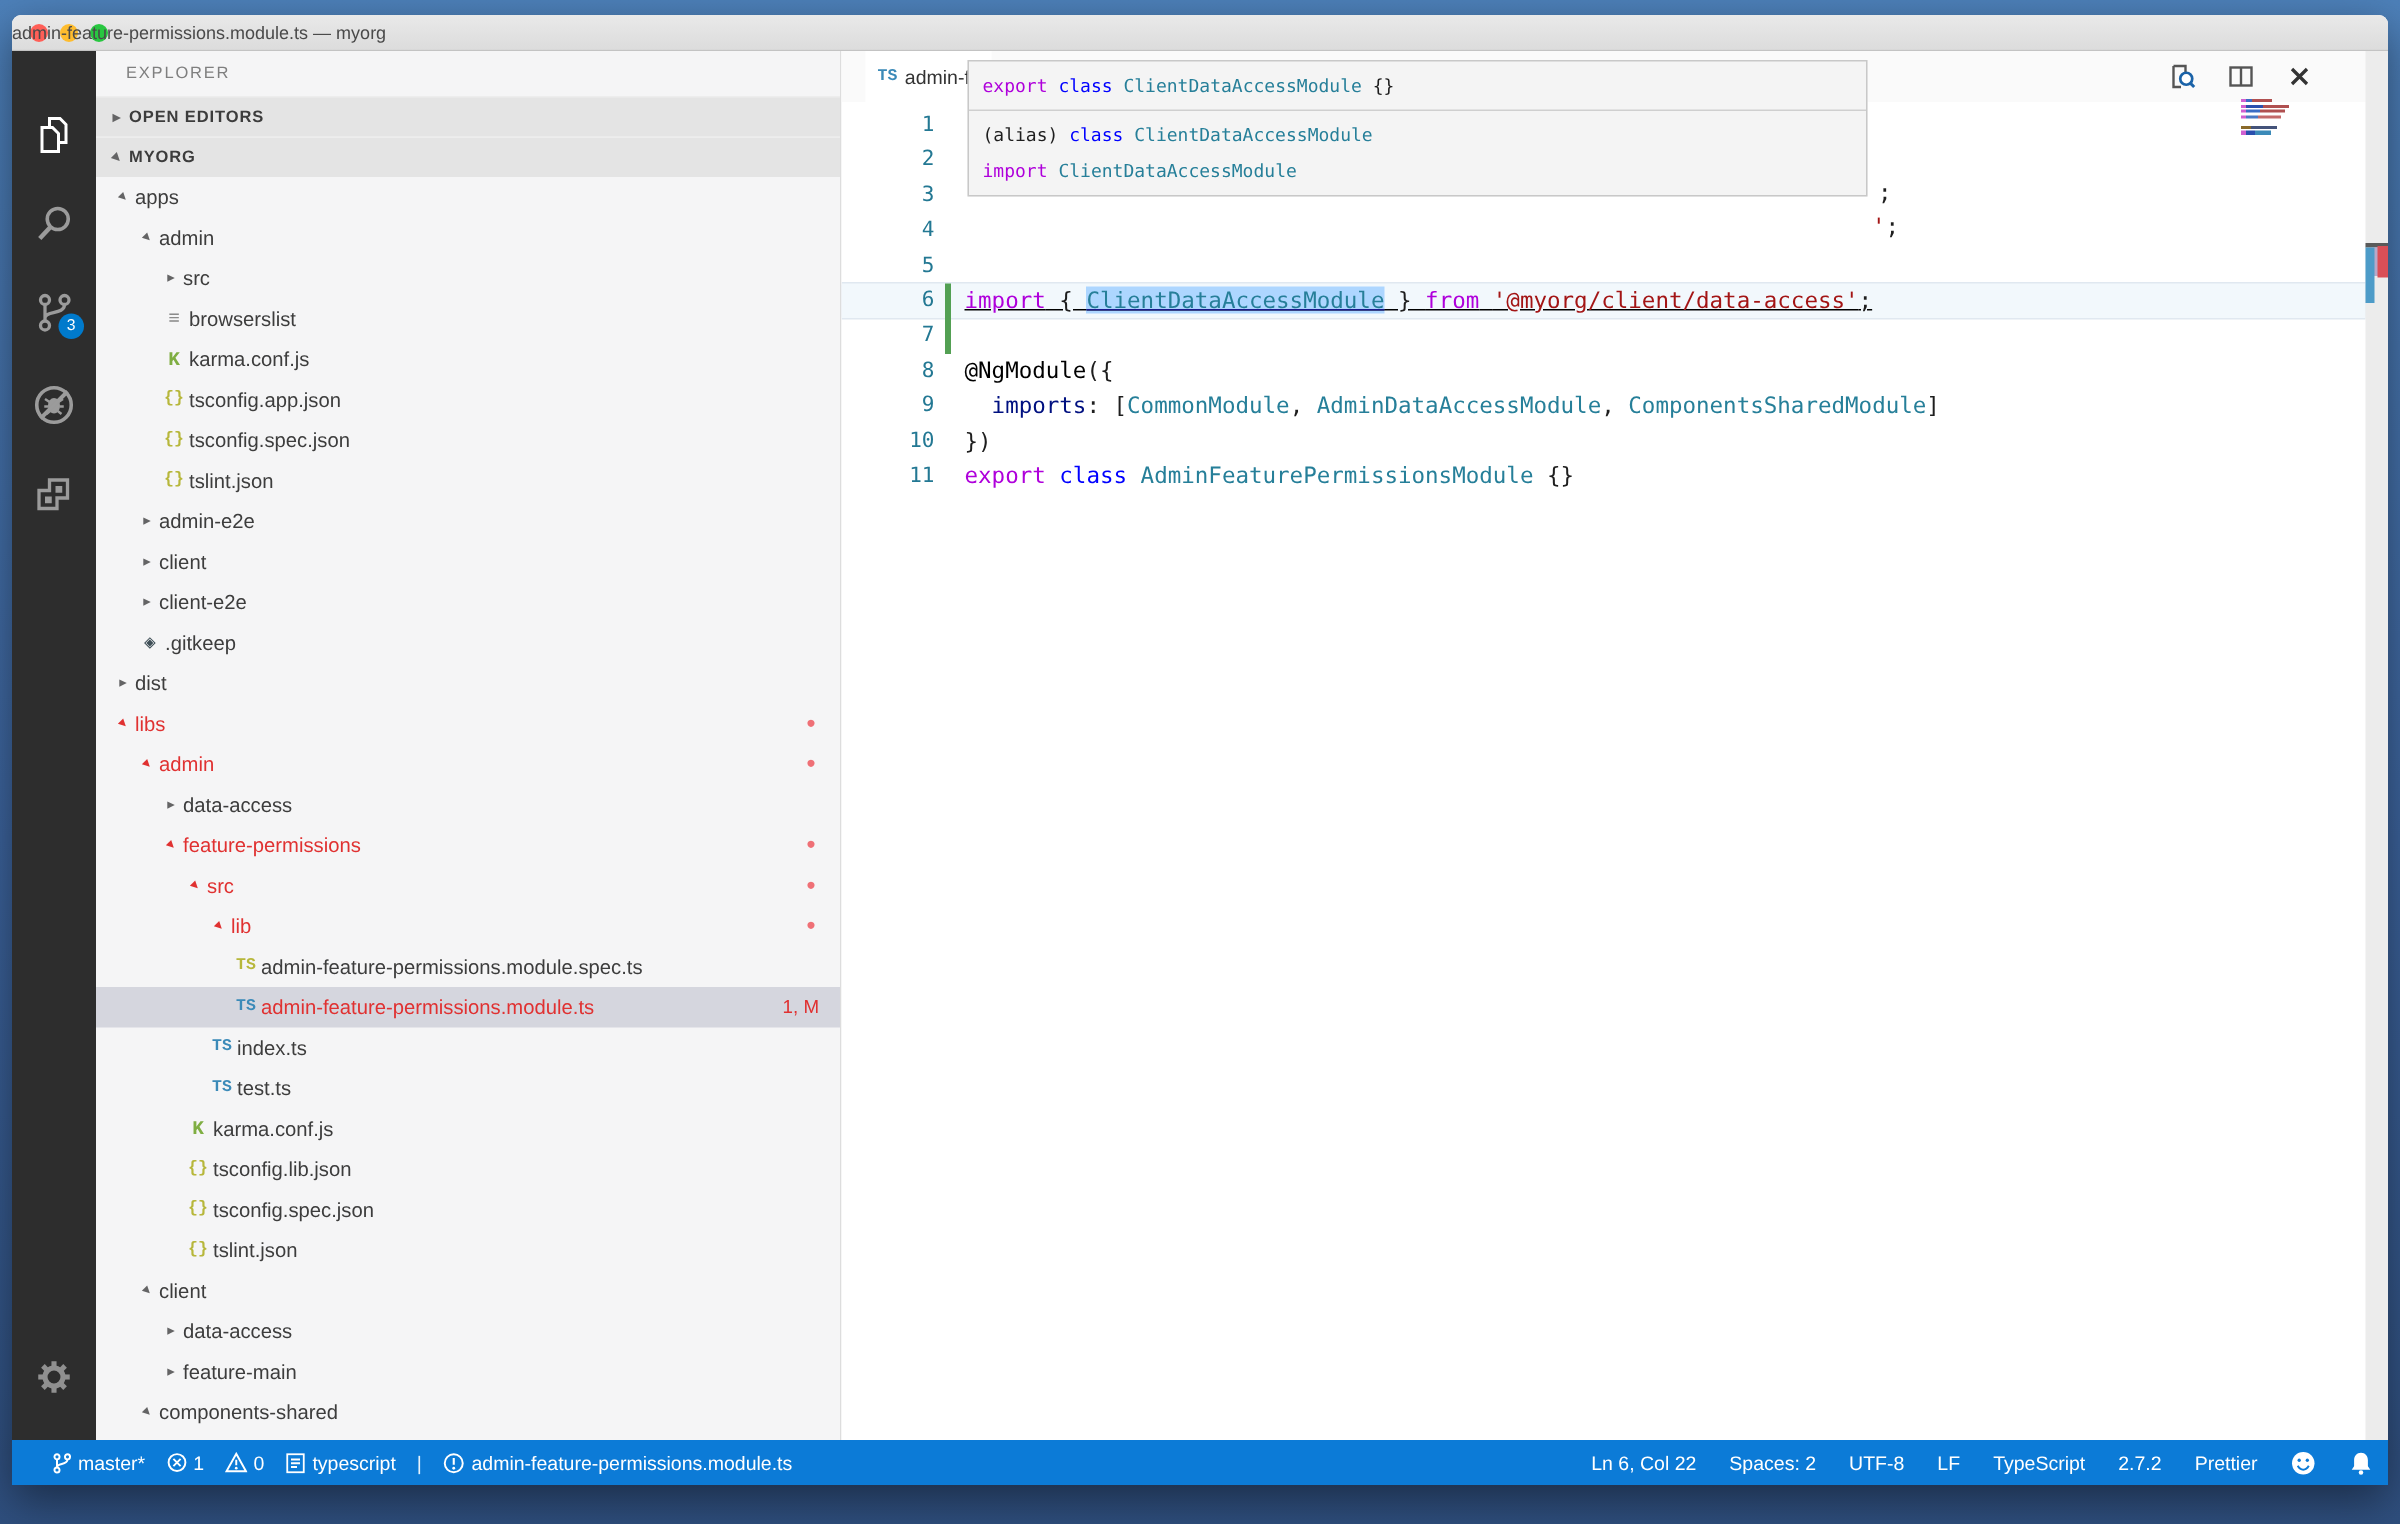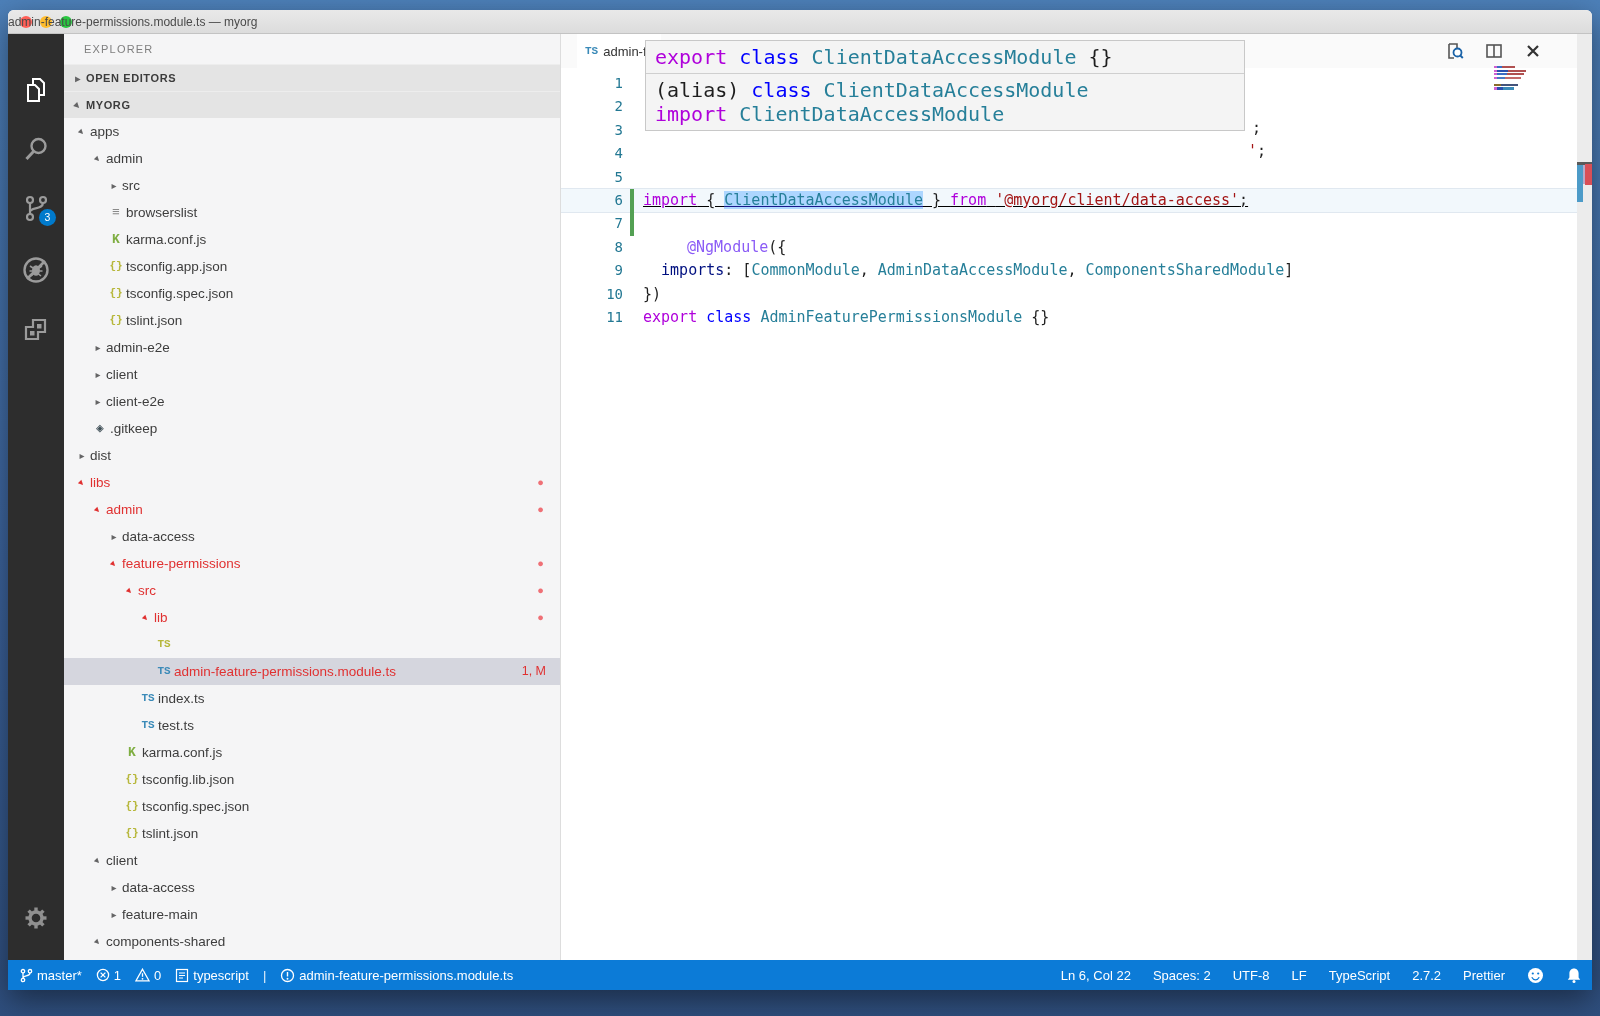--- a/index.html
+++ b/index.html
@@ -52,38 +52,38 @@
   .ed-actions .act { width:18px; height:18px; cursor:pointer; }
 
   .code-area { position:absolute; top:34px; left:0; right:15px; bottom:0; padding-top:4px; font-family:"DejaVu Sans Mono", monospace; font-size:15px; cursor:text; }
   .code-line { position:relative; height:23.4px; line-height:23.4px; white-space:pre; }
   .code-line.current { background:#f2f8fc; box-shadow:0 1px 0 #e0e8f0, 0 -1px 0 #e0e8f0; }
   .gut { position:absolute; left:0; width:62px; text-align:right; color:#237893; font-size:14px; }
   .gitbar { position:absolute; left:69px; top:0; width:3.5px; height:100%; background:#53a053; }
   .ltext { position:absolute; left:82px; }
   .squiggle { text-decoration-line:underline; text-decoration-style:wavy; text-decoration-color:#f1493f;text-decoration:underline; }
   .tok-kw { color:#af00db; } .tok-cls { color:#267f99; } .tok-str { color:#a31515; }
-  .tok-pl { color:#1e1e1e; } .tok-dec { color:#8b5cf6;margin-left:44px; } .tok-prop { color:#001080; } .tok-blue { color:#0000ff; }
+  .tok-pl { color:#1e1e1e; } .tok-dec { color:#000000; } .tok-prop { color:#001080; } .tok-blue { color:#0000ff; }
   .tok-link { background:#add6ff; color:#267f99; text-decoration:underline; text-decoration-color:#1a1a8c; }
   .remnant { position:absolute; font-family:"DejaVu Sans Mono", monospace; font-size:15px; }
 
   
-  .hover { position:absolute; left:84px; top:6px; width:600px; background:#f4f4f4; border:1px solid #c8c8c8; z-index:10; font-family:"DejaVu Sans Mono", monospace; font-size:20px; line-height:24px; }
+  .hover { position:absolute; left:84px; top:6px; width:600px; background:#f4f4f4; border:1px solid #c8c8c8; z-index:10; font-family:"DejaVu Sans Mono", monospace; font-size:12px; line-height:24px; }
   .hover-sec { padding:4px 9px; }
   .hover-sec + .hover-sec { border-top:1px solid #cfcfcf; }
   .hover .lint { color:#1e1e1e; white-space:pre; }
 
   
   .minimap { position:absolute; right:60px; top:32px; width:38px; cursor:pointer; }
   .mm-line { height:2.2px; margin-bottom:1.4px; }
   .ruler { position:absolute; top:0; bottom:0; right:0; width:15px; background:#ececec; cursor:pointer; }
   .rm { position:absolute; }
 
   
-  .statusbar { position:absolute; left:0; right:0; bottom:0; height:30px; background:#0c7bd7; color:#fff; display:flex; align-items:center; justify-content:space-between; font-size:13px; padding:0 10px 0 11px; }
+  .statusbar { position:absolute; left:0; right:0; bottom:0; height:30px; background:#0c7bd7; color:#fff; display:flex; align-items:center; justify-content:space-between; font-size:13px; padding:0 10px 0 26px; }
   .sb-group { display:flex; align-items:center; gap:14px; }
   .sb-item { display:flex; align-items:center; gap:4px; cursor:pointer; white-space:nowrap; }
   .sb-sep { opacity:.9; }
 </style>
 </head>
 <body>
 
 <div class="desktop">
   <div class="window">
 
@@ -229,20 +229,21 @@
               <span>src</span>
               <span class="dot">●</span>
             </div>
             <div class="tree-row error" style="padding-left: 74px;">
               <span class="twisty exp">▸</span>
               <span>lib</span>
               <span class="dot">●</span>
             </div>
             <div class="tree-row" style="padding-left: 90px;">
               <span class="ficon ts-yellow">TS</span>
+              <span>admin-feature-permissions.module.spec.ts</span>
             </div>
             <div class="tree-row selected error" style="padding-left: 90px;">
               <span class="ficon ts-blue">TS</span>
               <span>admin-feature-permissions.module.ts</span>
               <span class="row-badge">1, M</span>
             </div>
             <div class="tree-row" style="padding-left: 74px;">
               <span class="ficon ts-blue">TS</span>
               <span>index.ts</span>
             </div>

